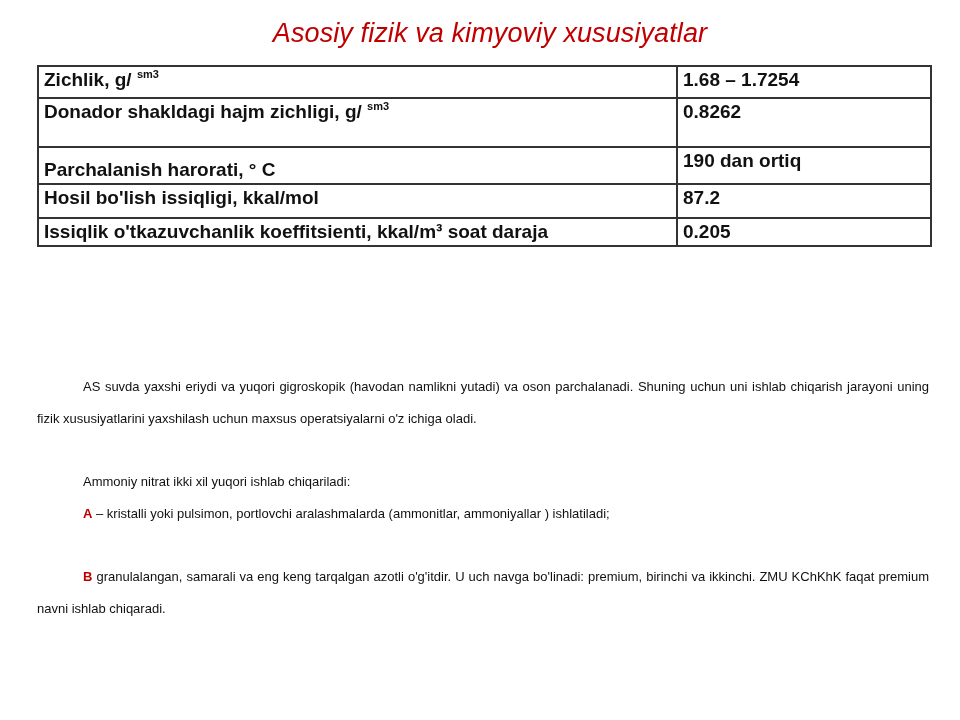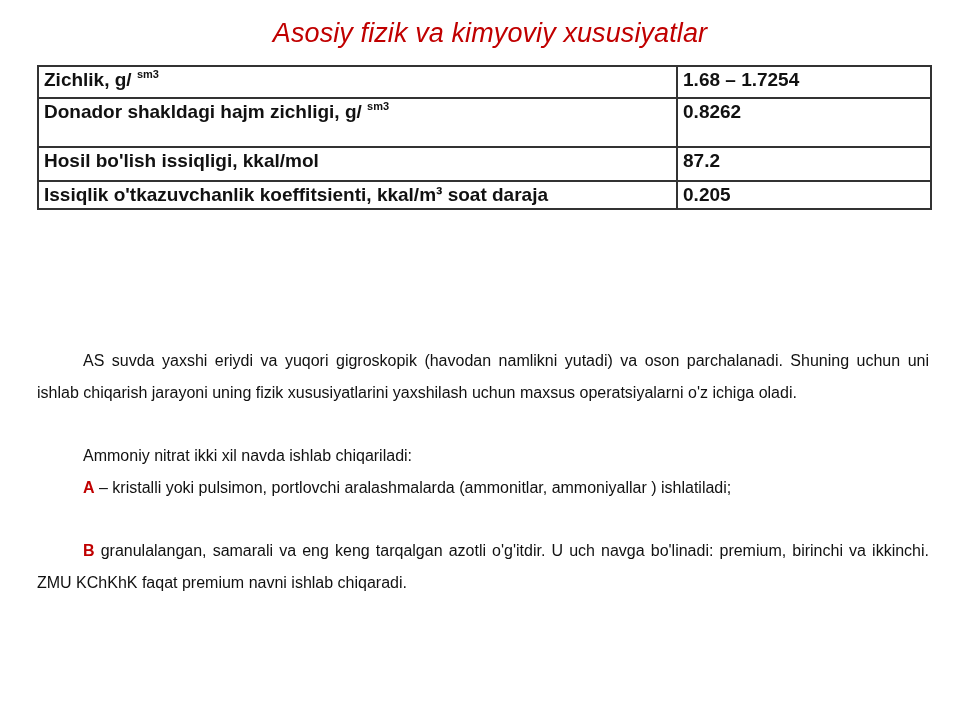--- a/index.html
+++ b/index.html
@@ -47,23 +47,24 @@
     table.props td.key.mid { vertical-align: bottom; }
     table.props sup {
       font-size: 11px;
       vertical-align: 8px;
       line-height: 0;
     }
     .para {
       position: absolute;
       left: 37px;
       width: 892px;
-      font-size: 16px;
+      font-size: 13px;
       line-height: 31.5px;
       text-align: justify;
+      margin-top: 26px;
     }
     .indent { text-indent: 46px; }
     .marker {
       color: #c00000;
       font-weight: bold;
     }
   </style>
 </head>
 <body>
 
@@ -72,27 +73,31 @@
 <table class="props">
   <tbody>
       <tr style="height:32px;">
     <td class="key"><span>Zichlik, g/ </span><sup>sm3</sup></td>
     <td class="val">1.68 – 1.7254</td>
   </tr>
   <tr style="height:49px;">
     <td class="key"><span>Donador shakldagi hajm zichligi, g/ </span><sup>sm3</sup></td>
     <td class="val">0.8262</td>
   </tr>
+  <tr style="height:37px;">
+    <td class="key mid">Parchalanish harorati, ° C</td>
+    <td class="val">190 dan ortiq</td>
+  </tr>
   <tr style="height:34px;">
     <td class="key">Hosil bo'lish issiqligi, kkal/mol</td>
     <td class="val">87.2</td>
   </tr>
   <tr style="height:16px;">
     <td class="key">Issiqlik o'tkazuvchanlik koeffitsienti, kkal/m³ soat daraja</td>
     <td class="val">0.205</td>
   </tr>
 </tbody>
   </table>
 
 <div class="para indent" style="top:345px;">AS suvda yaxshi eriydi va yuqori gigroskopik (havodan namlikni yutadi) va oson parchalanadi. Shuning uchun uni ishlab chiqarish jarayoni uning fizik xususiyatlarini yaxshilash uchun maxsus operatsiyalarni o'z ichiga oladi.</div>
-<div class="para indent" style="top:440px;">Ammoniy nitrat ikki xil navda ishlab chiqariladi:</div>
+<div class="para indent" style="top:440px;">Ammoniy nitrat ikki xil yuqori ishlab chiqariladi:</div>
 <div class="para indent" style="top:472px;"><span class="marker">A</span><span> – kristalli yoki pulsimon, portlovchi aralashmalarda (ammonitlar, ammoniyallar ) ishlatiladi;</span></div>
 <div class="para indent" style="top:535px;"><span class="marker">B</span><span> granulalangan, samarali va eng keng tarqalgan azotli o'g'itdir. U uch navga bo'linadi: premium, birinchi va ikkinchi. ZMU KChKhK faqat premium navni ishlab chiqaradi.</span></div>
 
 </body></html>

